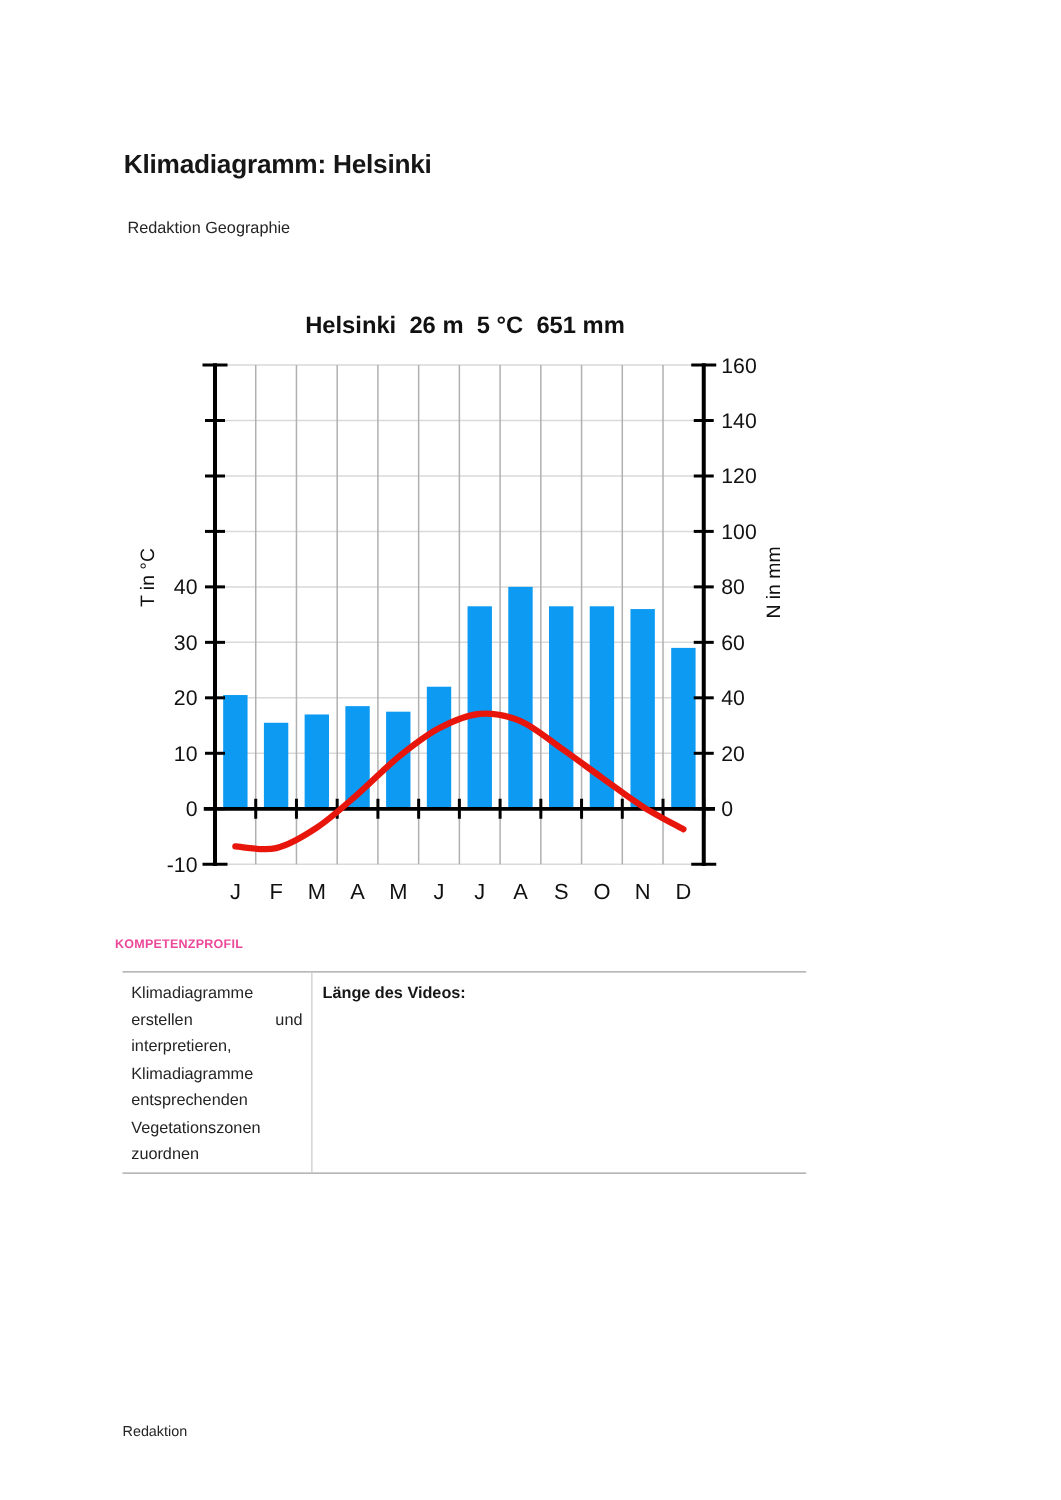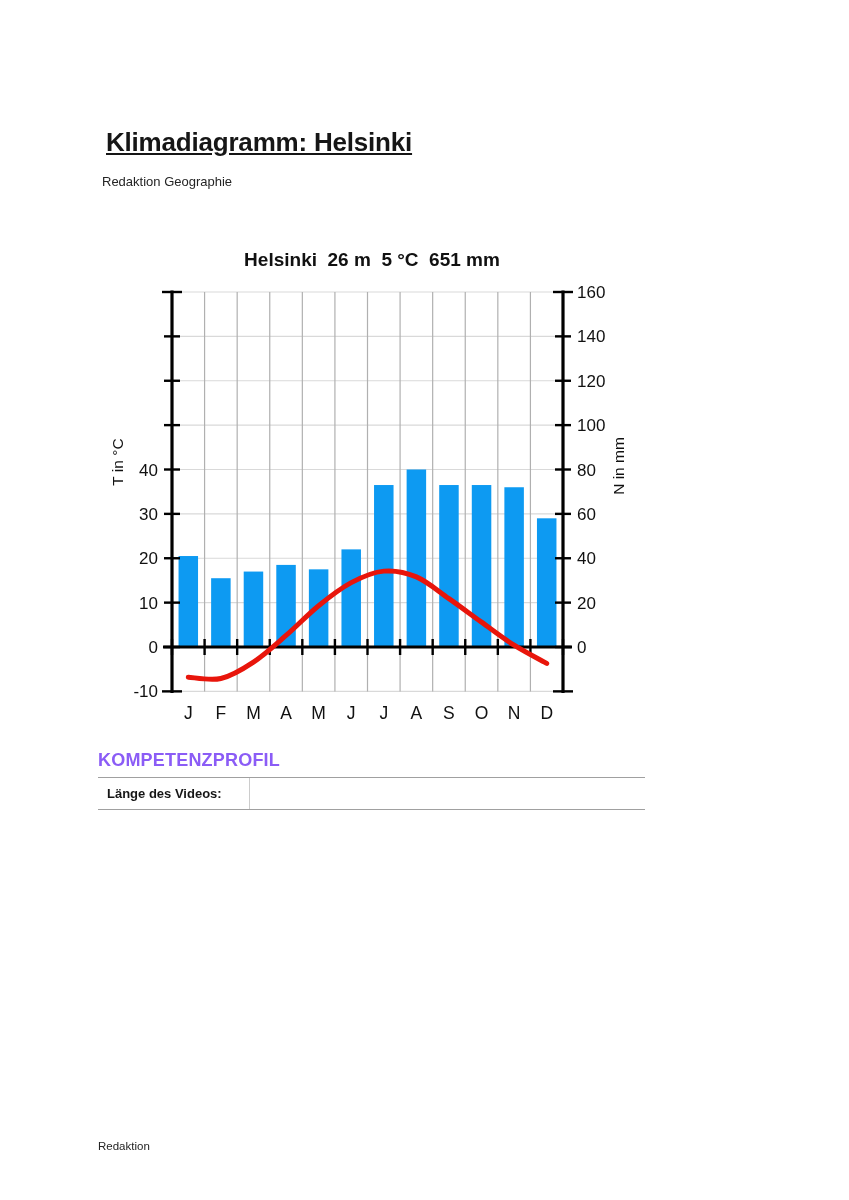--- a/index.html
+++ b/index.html
@@ -1,24 +1,24 @@
 <!DOCTYPE html>
 <html><head>
 <meta charset="utf-8">
 <style>
   html,body { margin:0; padding:0; background:#ffffff; }
   .page {
     position:relative; width:849px; height:1200px; background:#ffffff;
     font-family:"Liberation Sans", sans-serif; color:#1b1b1b; overflow:hidden;
   }
-  .doc-title { position:absolute; left:98px; top:119px; margin:8px; font-size:26px; font-weight:bold; letter-spacing:-0.2px; color:#161616;text-decoration:underline; }
+  .doc-title { position:absolute; left:98px; top:119px; margin:1px; font-size:21px; font-weight:bold; letter-spacing:-0.2px; color:#161616; }
   .doc-subtitle { position:absolute; left:98px; top:170px; margin:4px; font-size:13px; color:#242424; }
   #chart { position:absolute; left:100px; top:230px; width:545px; height:505px;text-decoration:underline; }
   #chart svg text { font-family:"Liberation Sans", sans-serif; fill:#111; white-space:pre; }
-  .kp-heading { position:absolute; left:98px; top:750px; margin:0; font-size:18px; font-weight:bold; letter-spacing:0.2px; color:#8b5cf6; }
+  .kp-heading { position:absolute; left:92px; top:750px; margin:0; font-size:10px; font-weight:bold; letter-spacing:0.2px; color:#ec4899; }
   .kp-table {
     position:absolute; left:98px; top:777px; width:547px;
     border-top:1.5px solid #a0a0a0; border-bottom:1.5px solid #a0a0a0;
   }
   .kp-divider { position:absolute; left:151px; top:0; bottom:0; width:1px; background:#cccccc; }
   .kp-grid { display:grid; grid-template-columns:151px 1fr; padding:5px 0 4px; }
   .kp-label { font-weight:bold; font-size:13px; line-height:21.5px; padding-left:9px; color:#161616; }
   .kp-value { font-size:13px; line-height:21.5px; padding:0 7px; color:#242424; }
   .kp-just { text-align:justify; }
   .doc-footer { position:absolute; left:98px; top:1140px; font-size:11.5px; color:#242424; }
@@ -132,18 +132,19 @@
         <text x="477" y="423" text-anchor="start" font-size="17" xml:space="preserve">0</text>
         <text x="0" y="0" text-anchor="middle" font-size="15.5" transform="translate(23,232) rotate(-90)" xml:space="preserve">T in °C</text>
         <text x="0" y="0" text-anchor="middle" font-size="15.5" transform="translate(524,236) rotate(-90)" xml:space="preserve">N in mm</text>
       </svg></div>
 
   <h2 class="kp-heading">KOMPETENZPROFIL</h2>
 
   <div class="kp-table">
     <div class="kp-divider"></div>
     <div class="kp-grid">
+      <div class="kp-value kp-just">Klimadiagramme erstellen und interpretieren, Klimadiagramme entsprechenden Vegetationszonen zuordnen</div>
       <div class="kp-label">Länge des Videos:</div>
     </div>
   </div>
 
   <div class="doc-footer">Redaktion</div>
 </div>
 
 </body></html>

